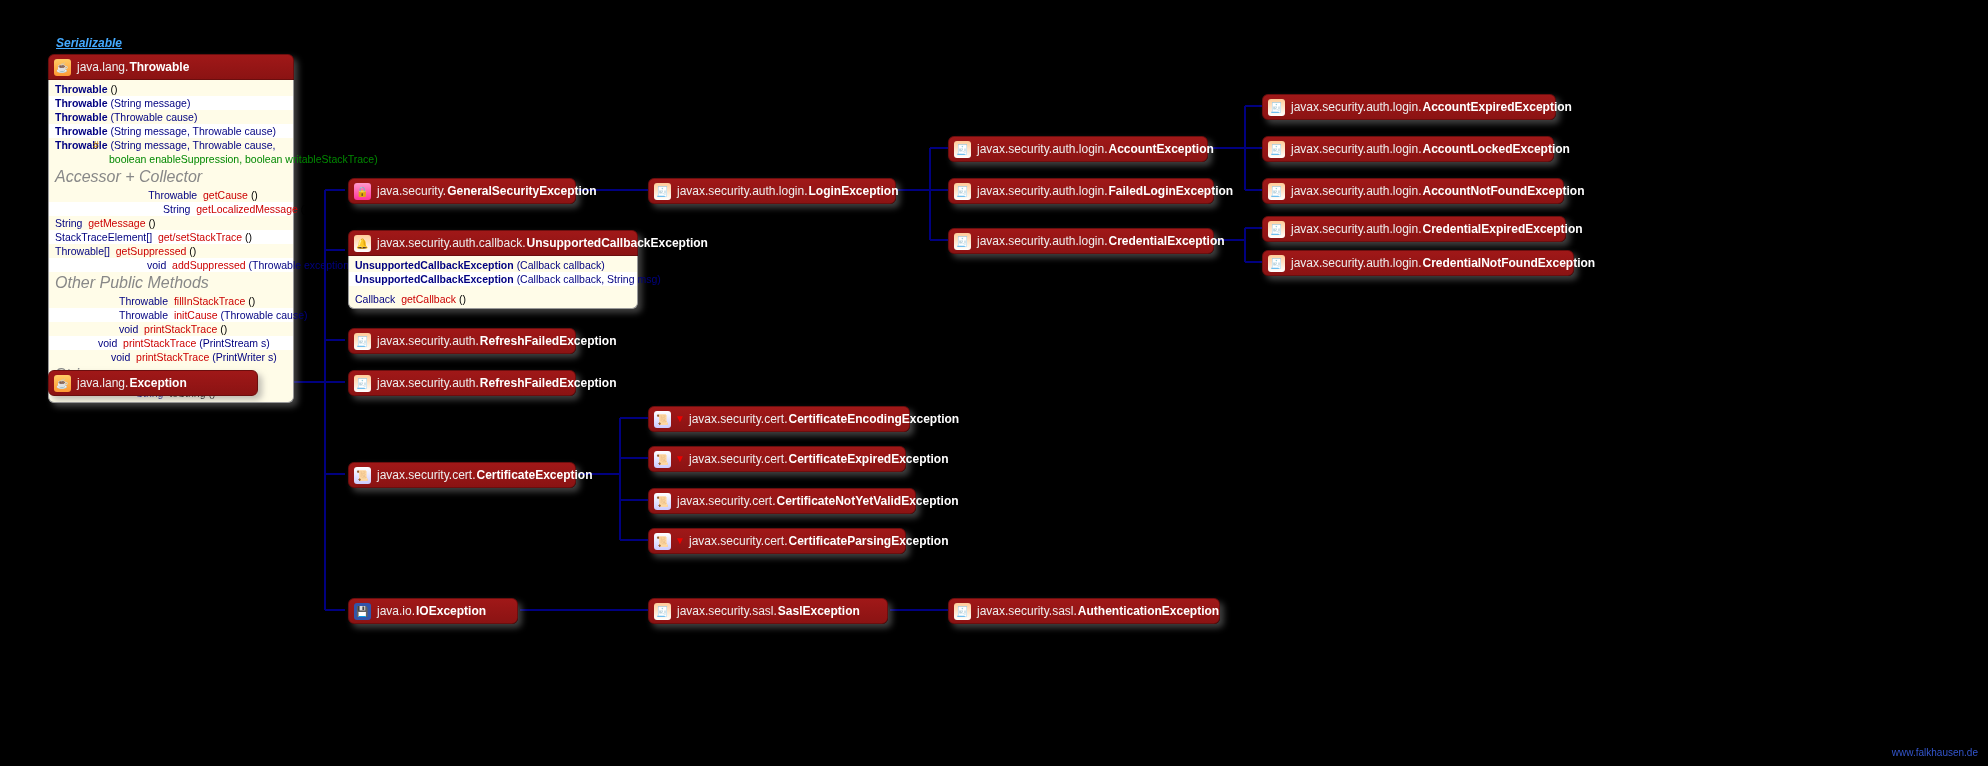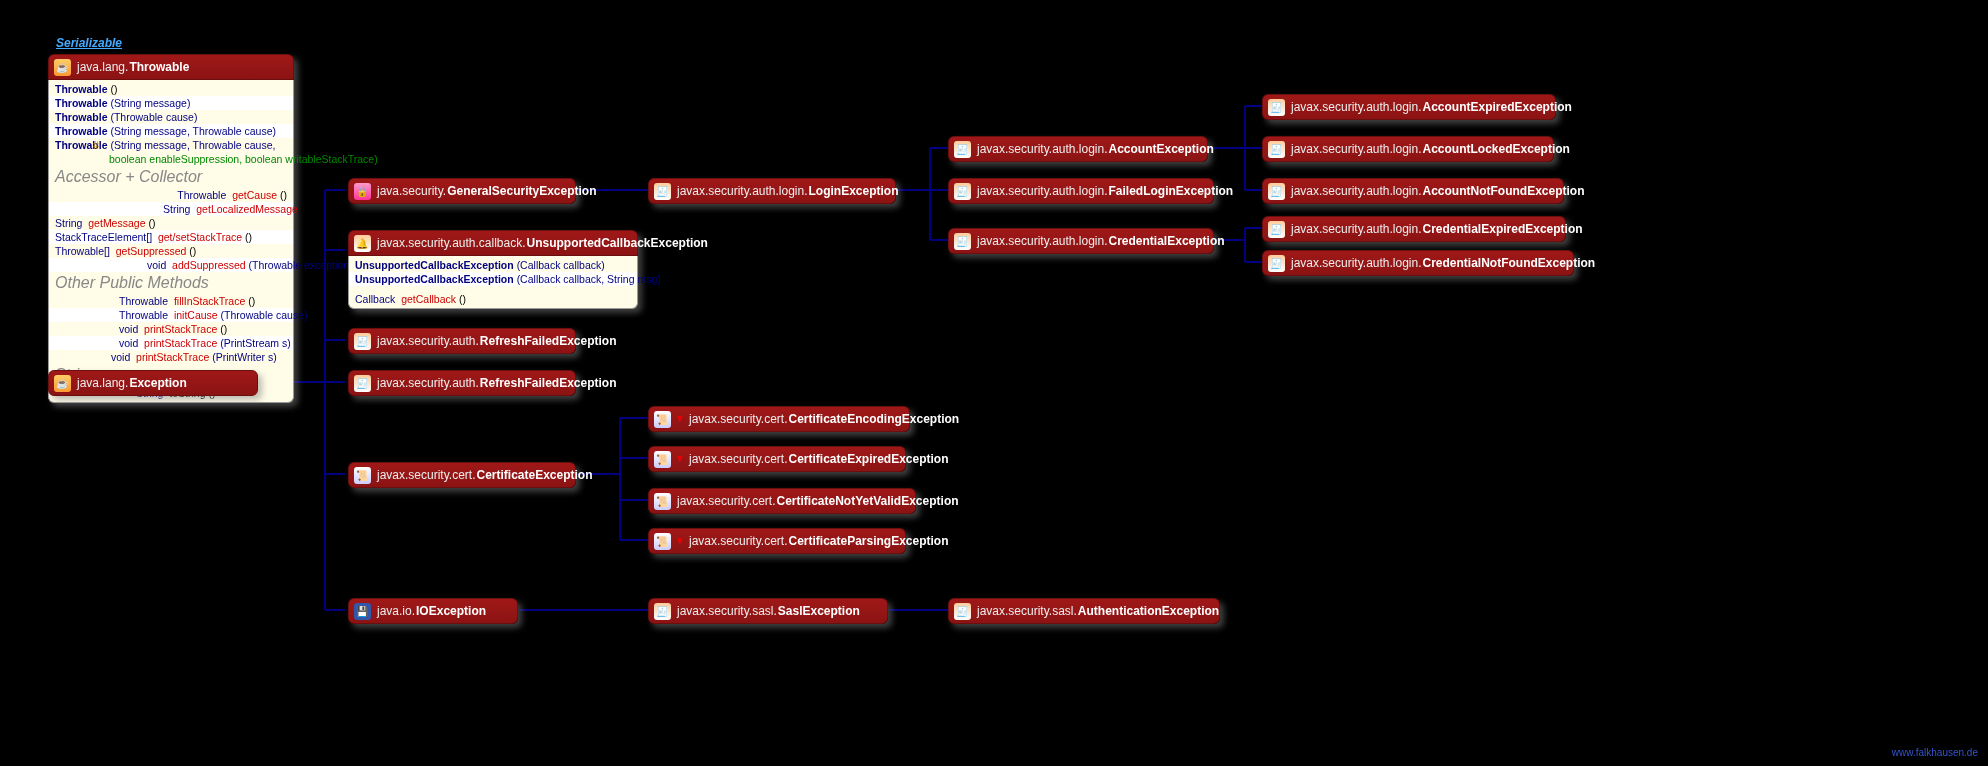--- a/index.html
+++ b/index.html
@@ -79,31 +79,31 @@
       <span class="cls">Throwable</span>
   </div>
   <div class="body">
     <div class="row"><span class="k-ctor">Throwable</span> <span class="k-ret">()</span></div>
     <div class="row alt"><span class="k-ctor">Throwable</span> <span class="k-param">(String message)</span></div>
     <div class="row"><span class="k-ctor">Throwable</span> <span class="k-param">(Throwable cause)</span></div>
     <div class="row alt"><span class="k-ctor">Throwable</span> <span class="k-param">(String message, Throwable cause)</span></div>
     <div class="row" style="position:relative"><span class="hash">#</span><span class="k-ctor">Throwable</span> <span class="k-param">(String message, Throwable cause,</span></div>
     <div class="row" style="padding-left:60px"><span class="k-bool">boolean enableSuppression, boolean writableStackTrace)</span></div>
     <div class="cat">Accessor + Collector</div>
-    <div class="row" style="text-align:right;padding-left:70px"><span class="k-type">Throwable</span>&nbsp;&nbsp;<span class="k-method">getCause</span> <span>()</span></div>
+    <div class="row" style="text-align:center;padding-left:70px"><span class="k-type">Throwable</span>&nbsp;&nbsp;<span class="k-method">getCause</span> <span>()</span></div>
     <div class="row alt" style="padding-left:114px"><span class="k-type">String</span>&nbsp;&nbsp;<span class="k-method">getLocalizedMessage</span> <span>()</span></div>
     <div class="row" style=""><span class="k-type">String</span>&nbsp;&nbsp;<span class="k-method">getMessage</span> <span>()</span></div>
     <div class="row alt"><span class="k-type">StackTraceElement[]</span>&nbsp;&nbsp;<span class="k-method">get/setStackTrace</span> <span>()</span></div>
     <div class="row" style=""><span class="k-type">Throwable[]</span>&nbsp;&nbsp;<span class="k-method">getSuppressed</span> <span>()</span></div>
     <div class="row alt" style="padding-left:98px"><span class="k-type">void</span>&nbsp;&nbsp;<span class="k-method">addSuppressed</span> <span class="k-param">(Throwable exception)</span></div>
     <div class="cat">Other Public Methods</div>
     <div class="row" style="padding-left:70px"><span class="k-type">Throwable</span>&nbsp;&nbsp;<span class="k-method">fillInStackTrace</span> <span>()</span></div>
     <div class="row alt" style="padding-left:70px"><span class="k-type">Throwable</span>&nbsp;&nbsp;<span class="k-method">initCause</span> <span class="k-param">(Throwable cause)</span></div>
     <div class="row" style="padding-left:70px"><span class="k-type">void</span>&nbsp;&nbsp;<span class="k-method">printStackTrace</span> <span>()</span></div>
-    <div class="row alt" style="padding-left:70px"><span class="k-type">void</span>&nbsp;&nbsp;<span class="k-method">printStackTrace</span> <span class="k-param">(PrintStream s)</span></div>
+    <div class="row alt" style="padding-left:49px"><span class="k-type">void</span>&nbsp;&nbsp;<span class="k-method">printStackTrace</span> <span class="k-param">(PrintStream s)</span></div>
     <div class="row" style="padding-left:62px"><span class="k-type">void</span>&nbsp;&nbsp;<span class="k-method">printStackTrace</span> <span class="k-param">(PrintWriter s)</span></div>
     <div class="cat">String</div>
     <div class="row" style="padding-left:87px"><span class="k-type">String</span>&nbsp;&nbsp;<span class="k-ret">toString</span> <span>()</span></div>
   </div>
 </div>
 
 <div class="node" style="left:48px;top:370px;width:210px">
   <div class="header header-simple">
       <span class="headicon cup">☕</span>
   <span class="pkg">java.lang.</span>

